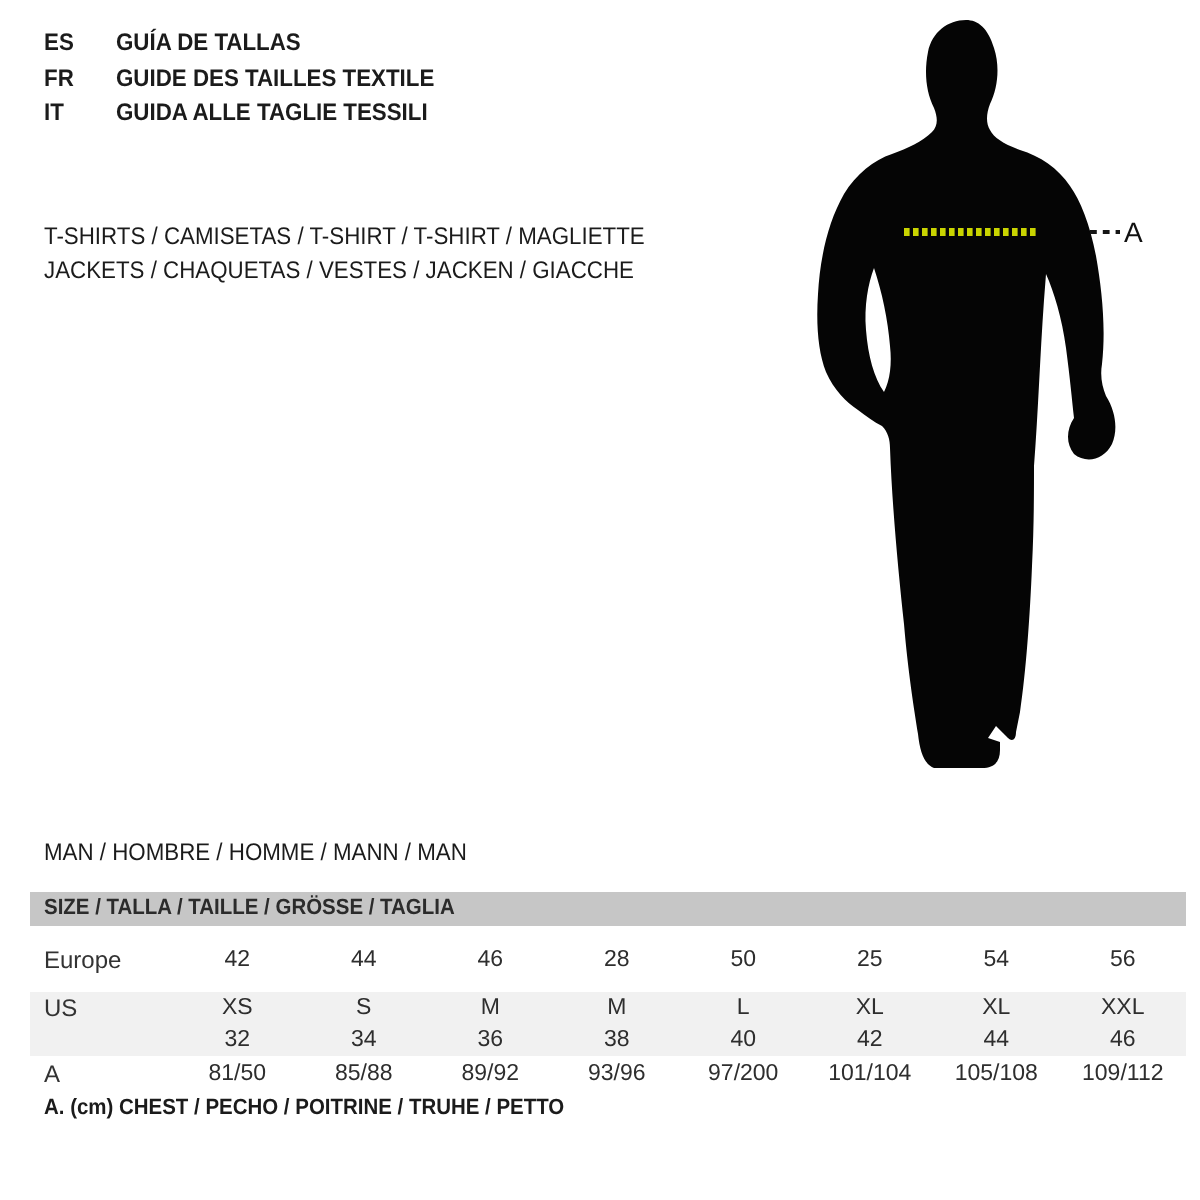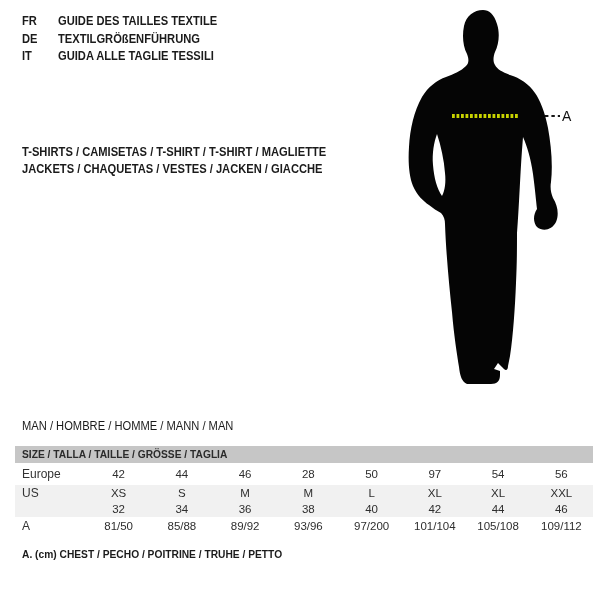--- a/index.html
+++ b/index.html
@@ -8,57 +8,57 @@
     font-family:"Liberation Sans",sans-serif;color:#1b1b1b;
   }
   .cond{display:inline-block;transform:scaleX(0.93);transform-origin:0 50%;white-space:nowrap;}
 
   
   .lang-list{position:absolute;left:22px;top:12px;}
   .lang-row{display:flex;height:17.7px;align-items:center;font-weight:bold;font-size:12px;}
   .lang-code{width:36px;flex:0 0 36px;}
 
   
-  .categories{position:absolute;left:22px;top:110px;font-weight:bold;font-size:12px;line-height:16.5px;margin-top:34px;}
+  .categories{position:absolute;left:22px;top:110px;font-weight:normal;font-size:12px;line-height:16.5px;}
 
   
   .fig-svg{position:absolute;left:0;top:0;width:600px;height:600px;}
   .figure-a-label{position:absolute;left:562px;top:108px;font-size:14px;color:#111;}
 
   
   .section-title{position:absolute;left:22px;top:419px;font-weight:normal;font-size:12px;}
 
   
   .size-table{position:absolute;left:15px;top:446px;width:578px;font-size:11.5px;color:#2e2e2e;}
   .t-header{height:17px;line-height:16px;background:#c6c6c6;padding-left:7px;
             font-size:11px;font-weight:bold;color:#2b2b2b;}
   .t-row{display:flex;align-items:center;}
-  .r-europe{height:22px;justify-content:center;}
+  .r-europe{height:33px;justify-content:center;}
   .r-us{background:#f1f1f1;}
   .r-us .t-row{height:16px;}
   .r-a{height:18px;}
   .t-label{width:65px;flex:0 0 65px;padding-left:7px;font-size:12px;color:#333;}
   .t-cell{flex:1;text-align:center;}
 
   
   .footnote{position:absolute;left:22px;top:548px;font-size:11px;font-weight:bold;}
 </style>
 </head>
 <body>
 
 <div class="canvas">
 
   <div class="lang-list">
     <div class="lang-row">
+      <span class="lang-code cond">ES</span>
+      <span class="cond">GUÍA DE TALLAS</span>
+    </div>
+    <div class="lang-row">
       <span class="lang-code cond">FR</span>
       <span class="cond">GUIDE DES TAILLES TEXTILE</span>
-    </div>
-    <div class="lang-row">
-      <span class="lang-code cond">DE</span>
-      <span class="cond">TEXTILGRÖßENFÜHRUNG</span>
     </div>
     <div class="lang-row">
       <span class="lang-code cond">IT</span>
       <span class="cond">GUIDA ALLE TAGLIE TESSILI</span>
     </div>
   </div>
 
   <div class="categories">
     <div><span class="cond">T-SHIRTS / CAMISETAS / T-SHIRT / T-SHIRT / MAGLIETTE</span></div>
     <div><span class="cond">JACKETS / CHAQUETAS / VESTES / JACKEN / GIACCHE</span></div>
@@ -123,21 +123,21 @@
       <span class="cond">SIZE / TALLA / TAILLE / GRÖSSE / TAGLIA</span>
     </div>
 
     <div class="t-row r-europe">
       <span class="t-label">Europe</span>
       <span class="t-cell">42</span>
       <span class="t-cell">44</span>
       <span class="t-cell">46</span>
       <span class="t-cell">28</span>
       <span class="t-cell">50</span>
-      <span class="t-cell">97</span>
+      <span class="t-cell">25</span>
       <span class="t-cell">54</span>
       <span class="t-cell">56</span>
     </div>
 
     <div class="r-us">
       <div class="t-row">
         <span class="t-label">US</span>
         <span class="t-cell">XS</span>
         <span class="t-cell">S</span>
         <span class="t-cell">M</span>

